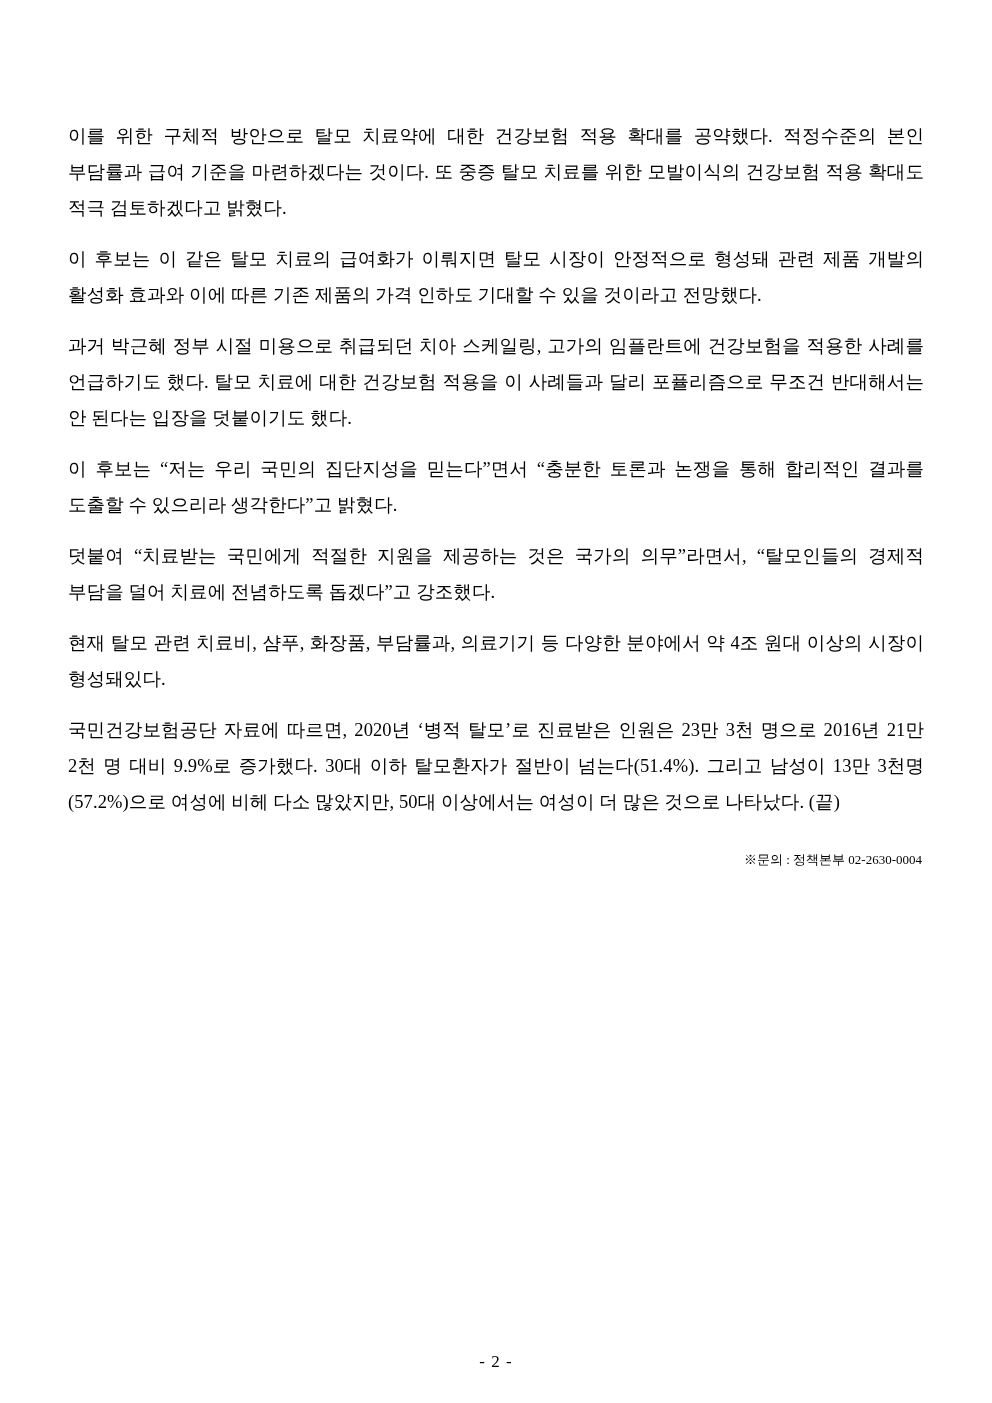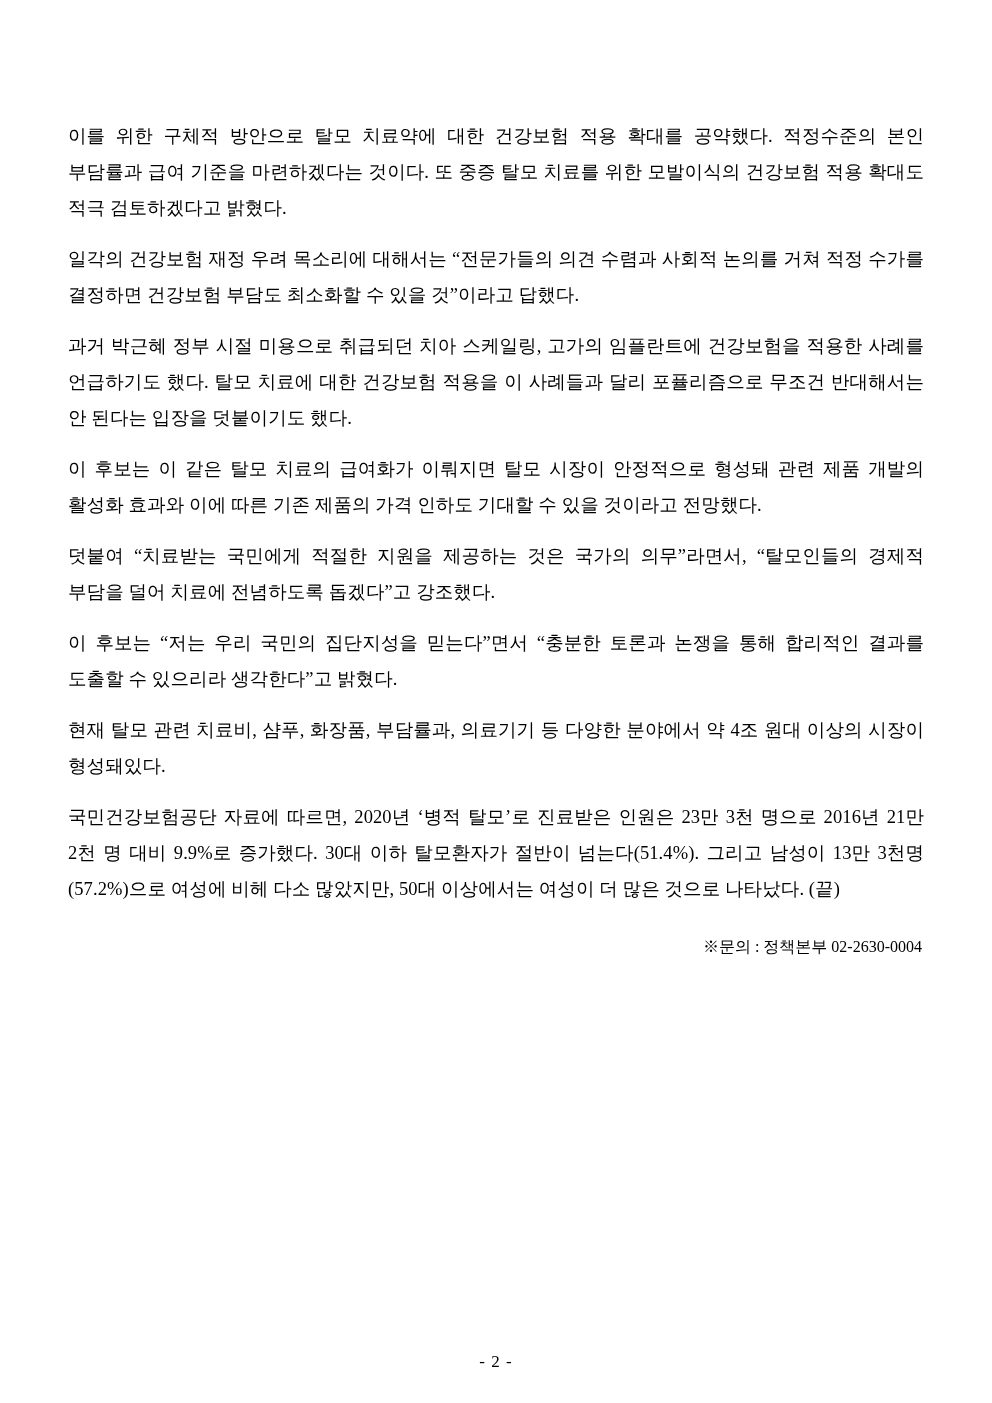--- a/index.html
+++ b/index.html
@@ -30,21 +30,21 @@
     text-justify: inter-word;
     margin: 0 0 15px 0;
     letter-spacing: 0.1px;
     word-break: keep-all;
   }
   .para:last-of-type {
     margin-bottom: 16px;
   }
   .contact {
     margin-top: 24px;
-    font-size: 16px;
+    font-size: 13px;
     line-height: 32px;
     text-align: right;
     padding-right: 2px;
   }
   .page-number {
     position: absolute;
     left: 0;
     right: 0;
     top: 1352px;
     text-align: center;
@@ -53,25 +53,24 @@
   }
 </style>
 </head>
 <body>
 
 <div class="page">
 
   <div class="content">
 
     <p class="para">이를 위한 구체적 방안으로 탈모 치료약에 대한 건강보험 적용 확대를 공약했다. 적정수준의 본인 부담률과 급여 기준을 마련하겠다는 것이다. 또 중증 탈모 치료를 위한 모발이식의 건강보험 적용 확대도 적극 검토하겠다고 밝혔다.</p>
-    <p class="para">일각의 건강보험 재정 우려 목소리에 대해서는 “전문가들의 의견 수렴과 사회적 논의를 거쳐 적정 수가를 결정하면 건강보험 부담도 최소화할 수 있을 것”이라고 답했다.</p>
+    <p class="para">이 후보는 이 같은 탈모 치료의 급여화가 이뤄지면 탈모 시장이 안정적으로 형성돼 관련 제품 개발의 활성화 효과와 이에 따른 기존 제품의 가격 인하도 기대할 수 있을 것이라고 전망했다.</p>
     <p class="para">과거 박근혜 정부 시절 미용으로 취급되던 치아 스케일링, 고가의 임플란트에 건강보험을 적용한 사례를 언급하기도 했다. 탈모 치료에 대한 건강보험 적용을 이 사례들과 달리 포퓰리즘으로 무조건 반대해서는 안 된다는 입장을 덧붙이기도 했다.</p>
-    <p class="para">이 후보는 이 같은 탈모 치료의 급여화가 이뤄지면 탈모 시장이 안정적으로 형성돼 관련 제품 개발의 활성화 효과와 이에 따른 기존 제품의 가격 인하도 기대할 수 있을 것이라고 전망했다.</p>
+    <p class="para">이 후보는 “저는 우리 국민의 집단지성을 믿는다”면서 “충분한 토론과 논쟁을 통해 합리적인 결과를 도출할 수 있으리라 생각한다”고 밝혔다.</p>
     <p class="para">덧붙여 “치료받는 국민에게 적절한 지원을 제공하는 것은 국가의 의무”라면서, “탈모인들의 경제적 부담을 덜어 치료에 전념하도록 돕겠다”고 강조했다.</p>
-    <p class="para">이 후보는 “저는 우리 국민의 집단지성을 믿는다”면서 “충분한 토론과 논쟁을 통해 합리적인 결과를 도출할 수 있으리라 생각한다”고 밝혔다.</p>
     <p class="para">현재 탈모 관련 치료비, 샴푸, 화장품, 부담률과, 의료기기 등 다양한 분야에서 약 4조 원대 이상의 시장이 형성돼있다.</p>
     <p class="para">국민건강보험공단 자료에 따르면, 2020년 ‘병적 탈모’로 진료받은 인원은 23만 3천 명으로 2016년 21만 2천 명 대비 9.9%로 증가했다. 30대 이하 탈모환자가 절반이 넘는다(51.4%). 그리고 남성이 13만 3천명(57.2%)으로 여성에 비헤 다소 많았지만, 50대 이상에서는 여성이 더 많은 것으로 나타났다. (끝)</p>
 
     <div class="contact">※문의 : 정책본부 02-2630-0004</div>
 
   </div>
 
   <div class="page-number">- 2 -</div>
 
 </div>

